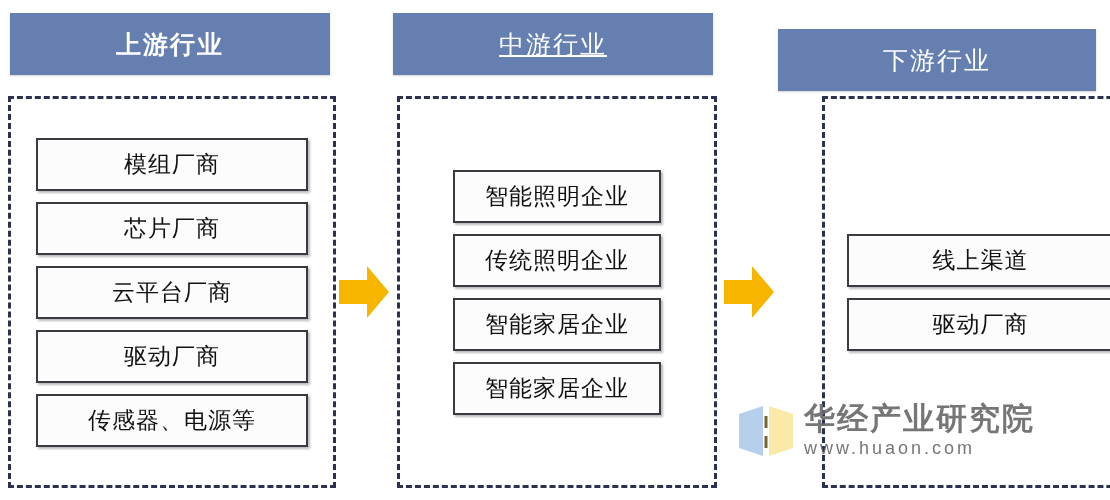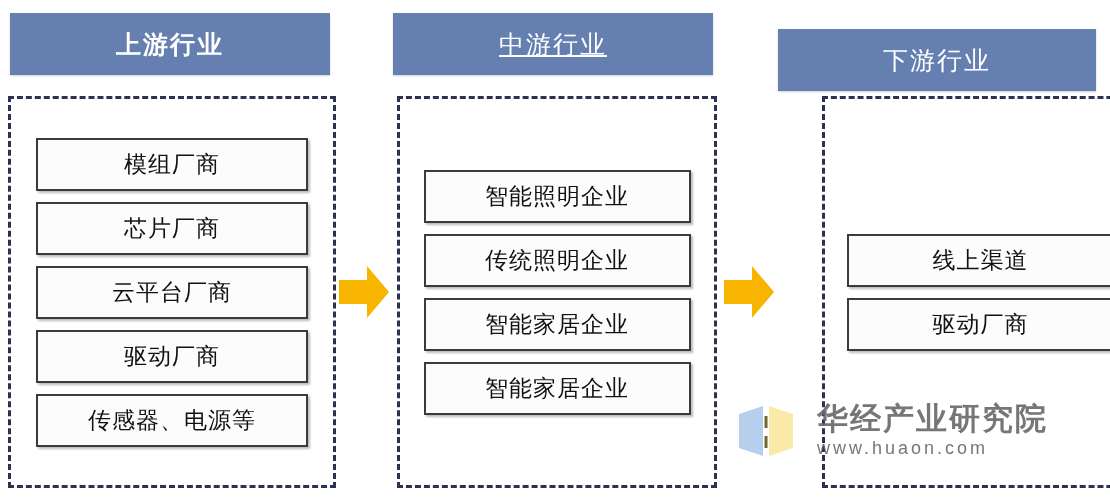--- a/index.html
+++ b/index.html
@@ -50,21 +50,21 @@
     background:#FCFCFD;
     border:2px solid #3A3A40;
     display:flex;align-items:center;justify-content:center;
     font-size:23px;
     color:#111114;
     box-shadow:2px 2px 2px rgba(60,60,75,.35);
     letter-spacing:1px;
   }
   #stage-up .node{width:272px;height:53px;margin-bottom:11px;}
   #stage-up .node:last-child{margin-bottom:0;}
-  #stage-mid .node{width:267px;height:53px;margin-bottom:11px;}
+  #stage-mid .node{width:208px;height:53px;margin-bottom:11px;}
   #stage-mid .node:last-child{margin-bottom:0;}
   #stage-down .node{width:268px;height:53px;margin-bottom:11px;}
   #stage-down .node:last-child{margin-bottom:0;}
 
   
   .arrow{
     position:absolute;
     width:54px;height:60px;
     top:262px;
   }
@@ -75,21 +75,21 @@
   
   #watermark{
     position:absolute;
     left:735px;top:392px;
     width:350px;height:78px;
     display:flex;align-items:center;
     opacity:.92;
     pointer-events:none;
   }
   #wm-logo{width:62px;height:62px;flex:0 0 62px;position:relative;}
-  #wm-text{margin-left:20px;display:flex;flex-direction:column;justify-content:center;}
+  #wm-text{margin-left:7px;display:flex;flex-direction:column;justify-content:center;}
   #wm-cn{
     font-size:31px;color:#6B6B6B;letter-spacing:2px;line-height:1.05;
     font-family:"Liberation Serif","DejaVu Serif",serif;font-weight:bold;
   }
   #wm-url{
     font-size:18px;color:#6B6B6B;letter-spacing:3px;margin-top:3px;
     font-family:"Liberation Sans","DejaVu Sans",sans-serif;font-weight:normal;
   }
 </style>
 </head>

